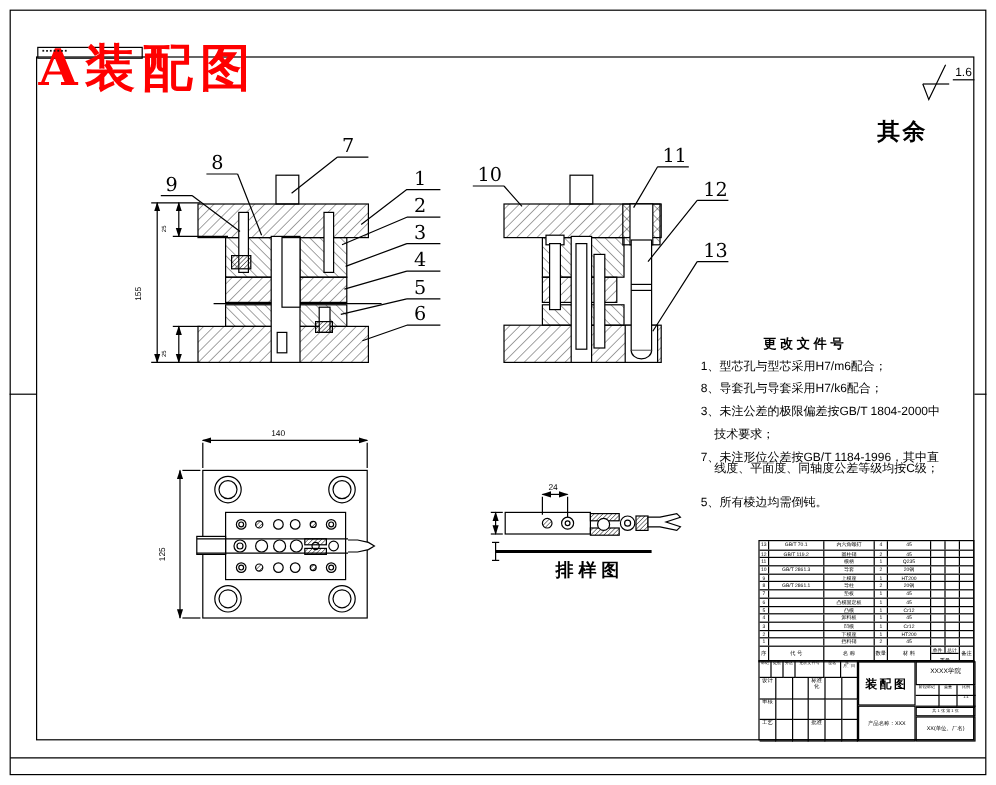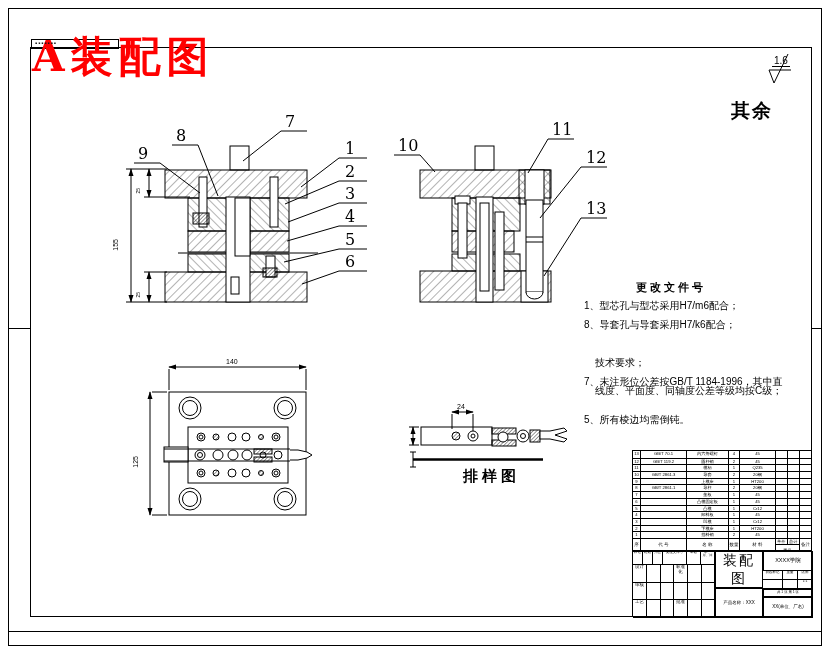--- a/index.html
+++ b/index.html
@@ -39,21 +39,21 @@
        text-align:center;line-height:6px;font-size:4.2px;overflow:hidden;}
   .wt .half span:last-child{border-right:none;}
   .wt .whole{height:6.5px;text-align:center;line-height:6px;font-size:4.2px;overflow:hidden;}
   
   .tb{position:absolute;left:632px;top:550px;width:180px;height:67px;
       border:1px solid #000;box-sizing:border-box;}
   .tb .cell{position:absolute;box-sizing:border-box;border:0.5px solid #000;
       overflow:hidden;display:flex;align-items:center;justify-content:center;
       text-align:center;}
   .f3{font-size:3.4px;line-height:1;} .f4{font-size:4.5px;line-height:1;}
-  .f5{font-size:5.5px;line-height:1;} .f9{font-size:14px;font-weight:normal;letter-spacing:2px;}
+  .f5{font-size:5.5px;line-height:1;} .f9{font-size:10px;font-weight:bold;letter-spacing:2px;}
   .srow{position:absolute;display:flex;box-sizing:border-box;}
   .srow span{display:block;box-sizing:border-box;border-right:0.5px solid #000;
       border-bottom:0.5px solid #000;text-align:center;overflow:hidden;}
 </style>
 </head>
 <body>
 
 <div class="page">
 
   <svg width="830" height="654" viewBox="0 0 830 654" stroke="#000" fill="none" stroke-width="1">
@@ -219,21 +219,21 @@
     <g>
       <polyline points="769,70 774,83 788,54"></polyline>
       <line x1="769" y1="70" x2="791" y2="70"></line>
     </g>
   </svg>
 
   <span class="t red-title" style="left:32px;top:36px;">A装配图</span>
   <span class="t corner" style="left:35px;top:40px;">▪▪▪▪▪▪▪</span>
 
   <span class="t surface-label" style="left:731px;top:60px;">其余</span>
-  <span class="t surface-val" style="left:772px;top:55px;">1.6</span>
+  <span class="t surface-val" style="left:794px;top:55px;">1.6</span>
 
   <span class="t co" style="left:138px;top:146px;">9</span>
   <span class="t co" style="left:176px;top:128px;">8</span>
   <span class="t co" style="left:285px;top:114px;">7</span>
   <span class="t co" style="left:345px;top:141px;">1</span>
   <span class="t co" style="left:345px;top:164px;">2</span>
   <span class="t co" style="left:345px;top:186px;">3</span>
   <span class="t co" style="left:345px;top:209px;">4</span>
   <span class="t co" style="left:345px;top:232px;">5</span>
   <span class="t co" style="left:345px;top:254px;">6</span>
@@ -245,20 +245,21 @@
   <span class="t dim rot" style="left:120px;top:243px;">155</span>
   <span class="t dim-s rot" style="left:141px;top:188px;">25</span>
   <span class="t dim-s rot" style="left:141px;top:292px;">25</span>
   <span class="t dim" style="left:226px;top:358px;">140</span>
   <span class="t dim rot" style="left:140px;top:460px;">125</span>
   <span class="t dim" style="left:457px;top:403px;">24</span>
 
   <span class="t tech-title" style="left:636px;top:281px;">更改文件号</span>
   <div class="t tech-line" style="left:584px;top:296px;">1、型芯孔与型芯采用H7/m6配合；</div>
   <div class="t tech-line" style="left:584px;top:315px;">8、导套孔与导套采用H7/k6配合；</div>
+  <div class="t tech-line" style="left:584px;top:334px;">3、未注公差的极限偏差按GB/T 1804-2000中</div>
   <div class="t tech-line" style="left:584px;top:353px;">    技术要求；</div>
   <div class="t tech-line" style="left:584px;top:372px;">7、未注形位公差按GB/T 1184-1996，其中直</div>
   <div class="t tech-line" style="left:584px;top:381px;">    线度、平面度、同轴度公差等级均按C级；</div>
   <div class="t tech-line" style="left:584px;top:410px;">5、所有棱边均需倒钝。</div>
 
   <span class="t caption" style="left:463px;top:468px;">排样图</span>
 
   <div class="bom">
     <div class="bom-row">
         <span class="w0">13</span>

